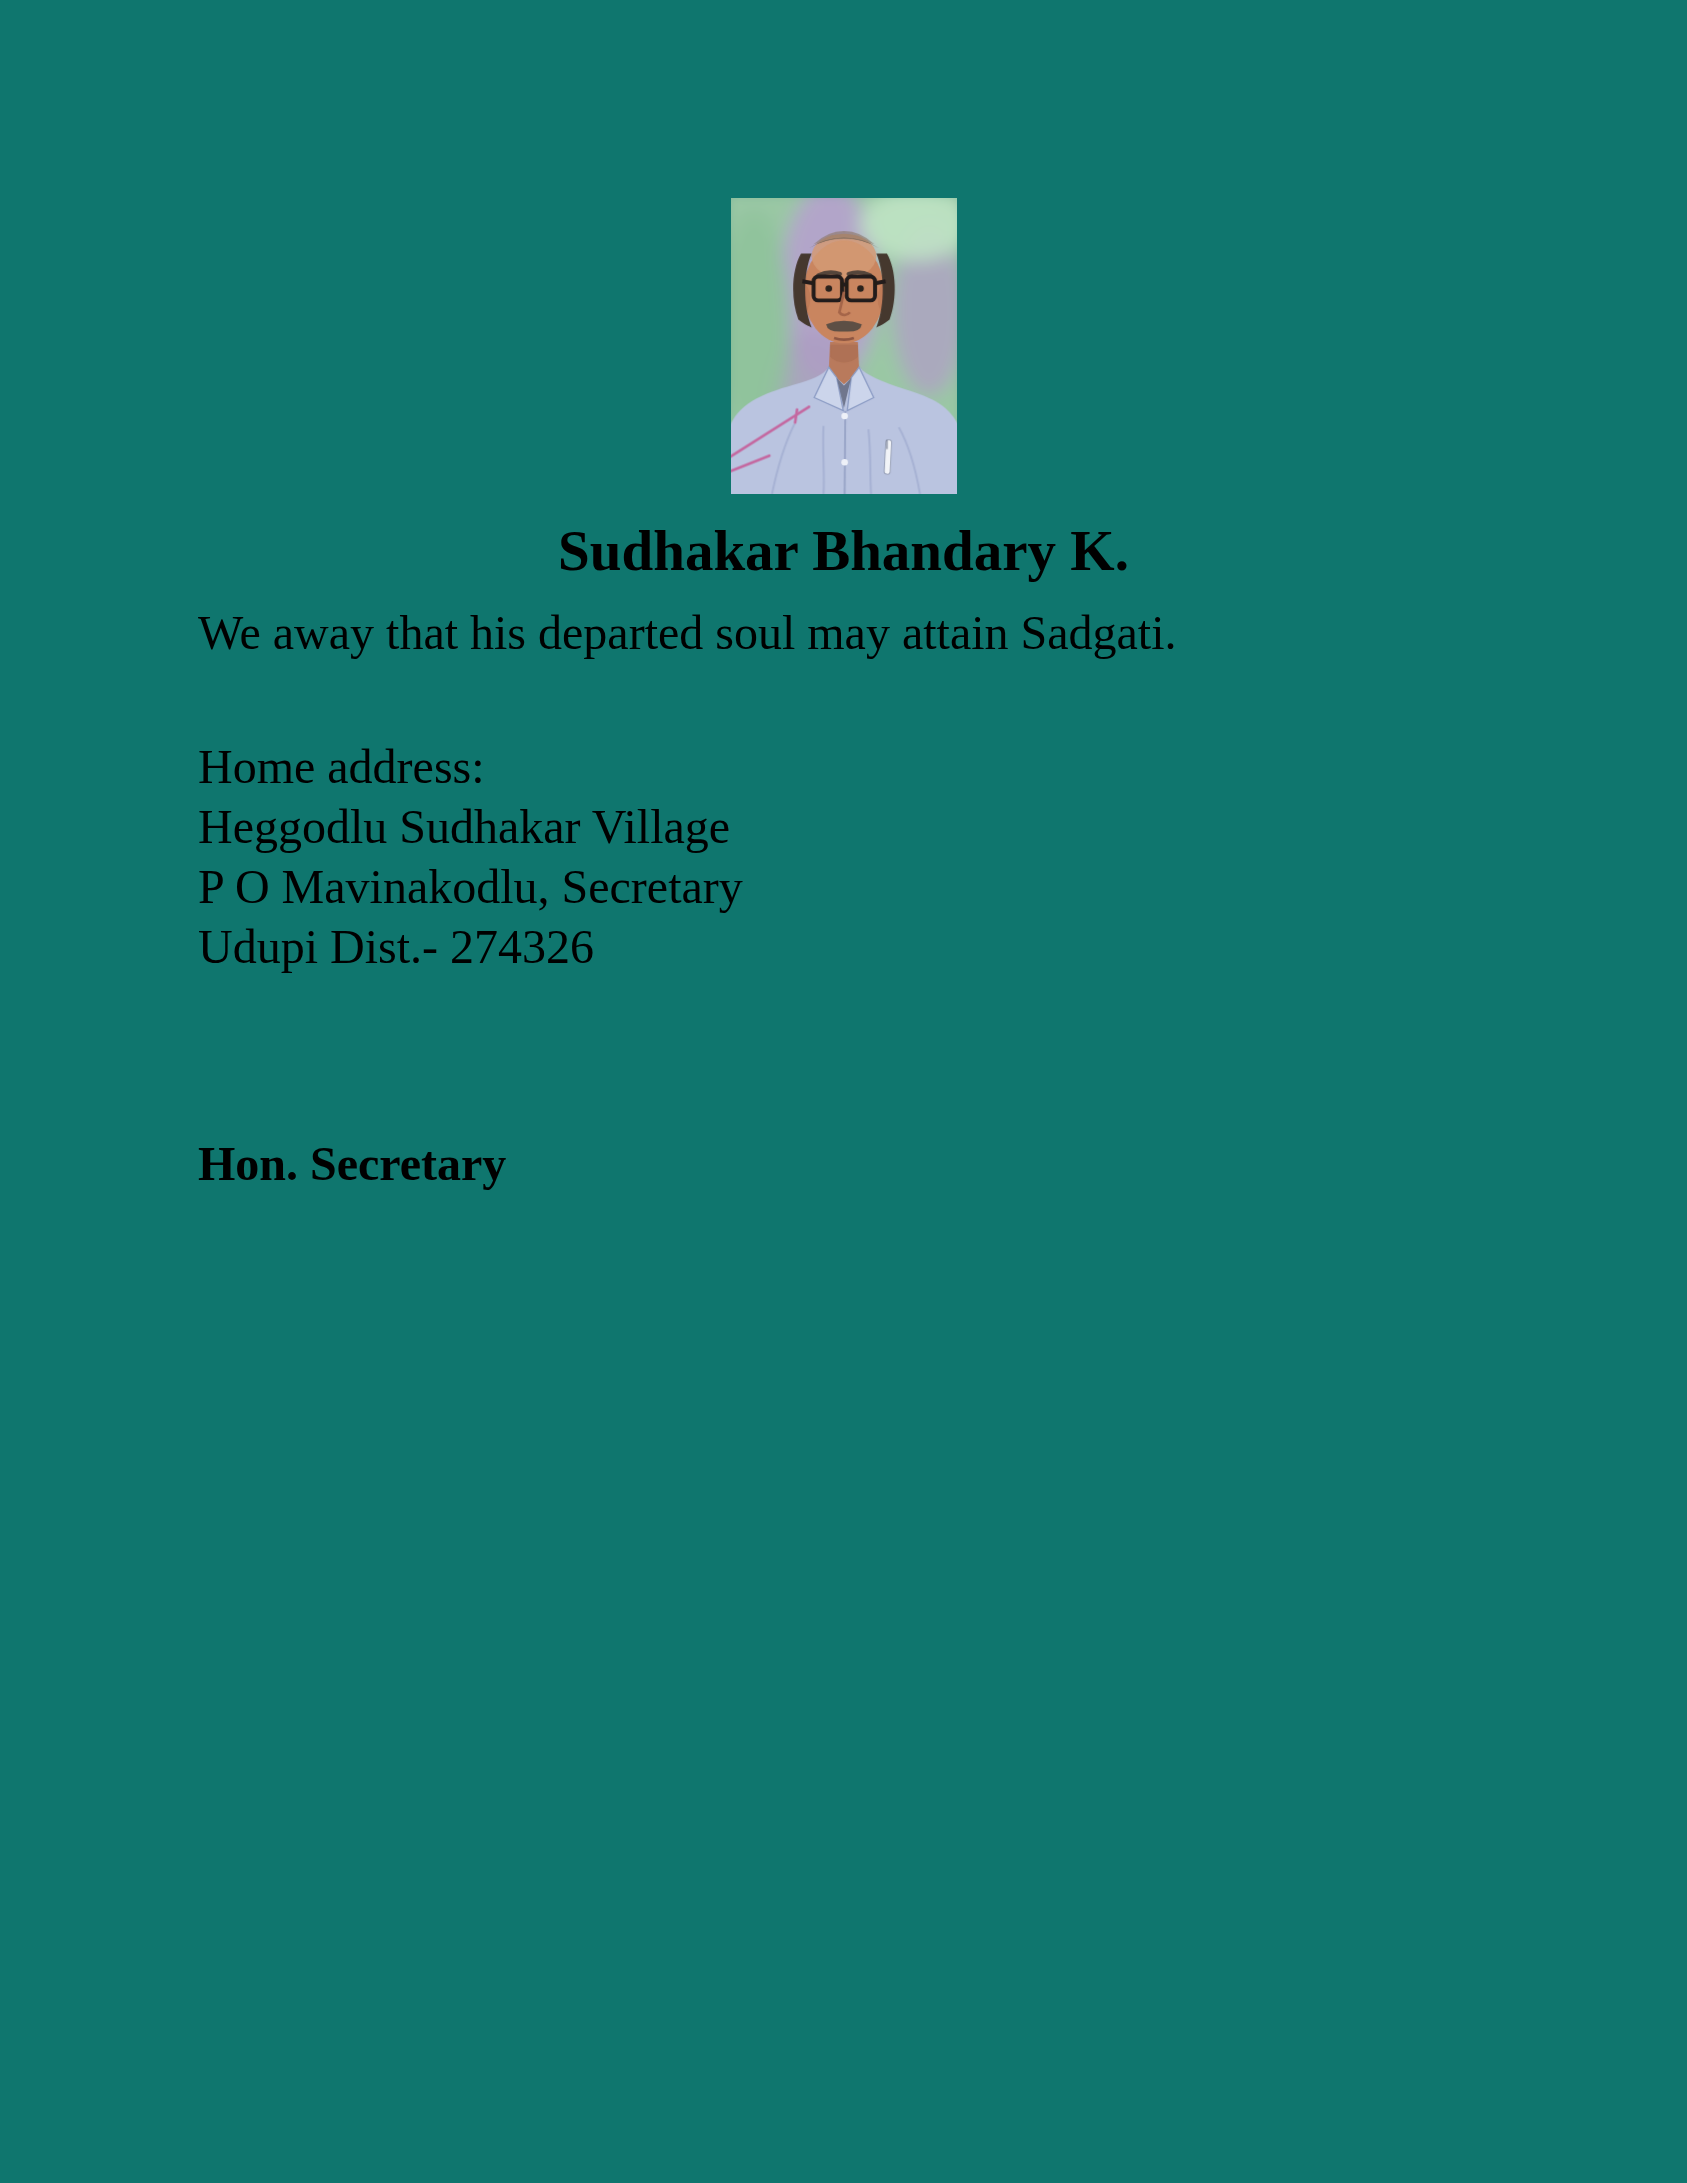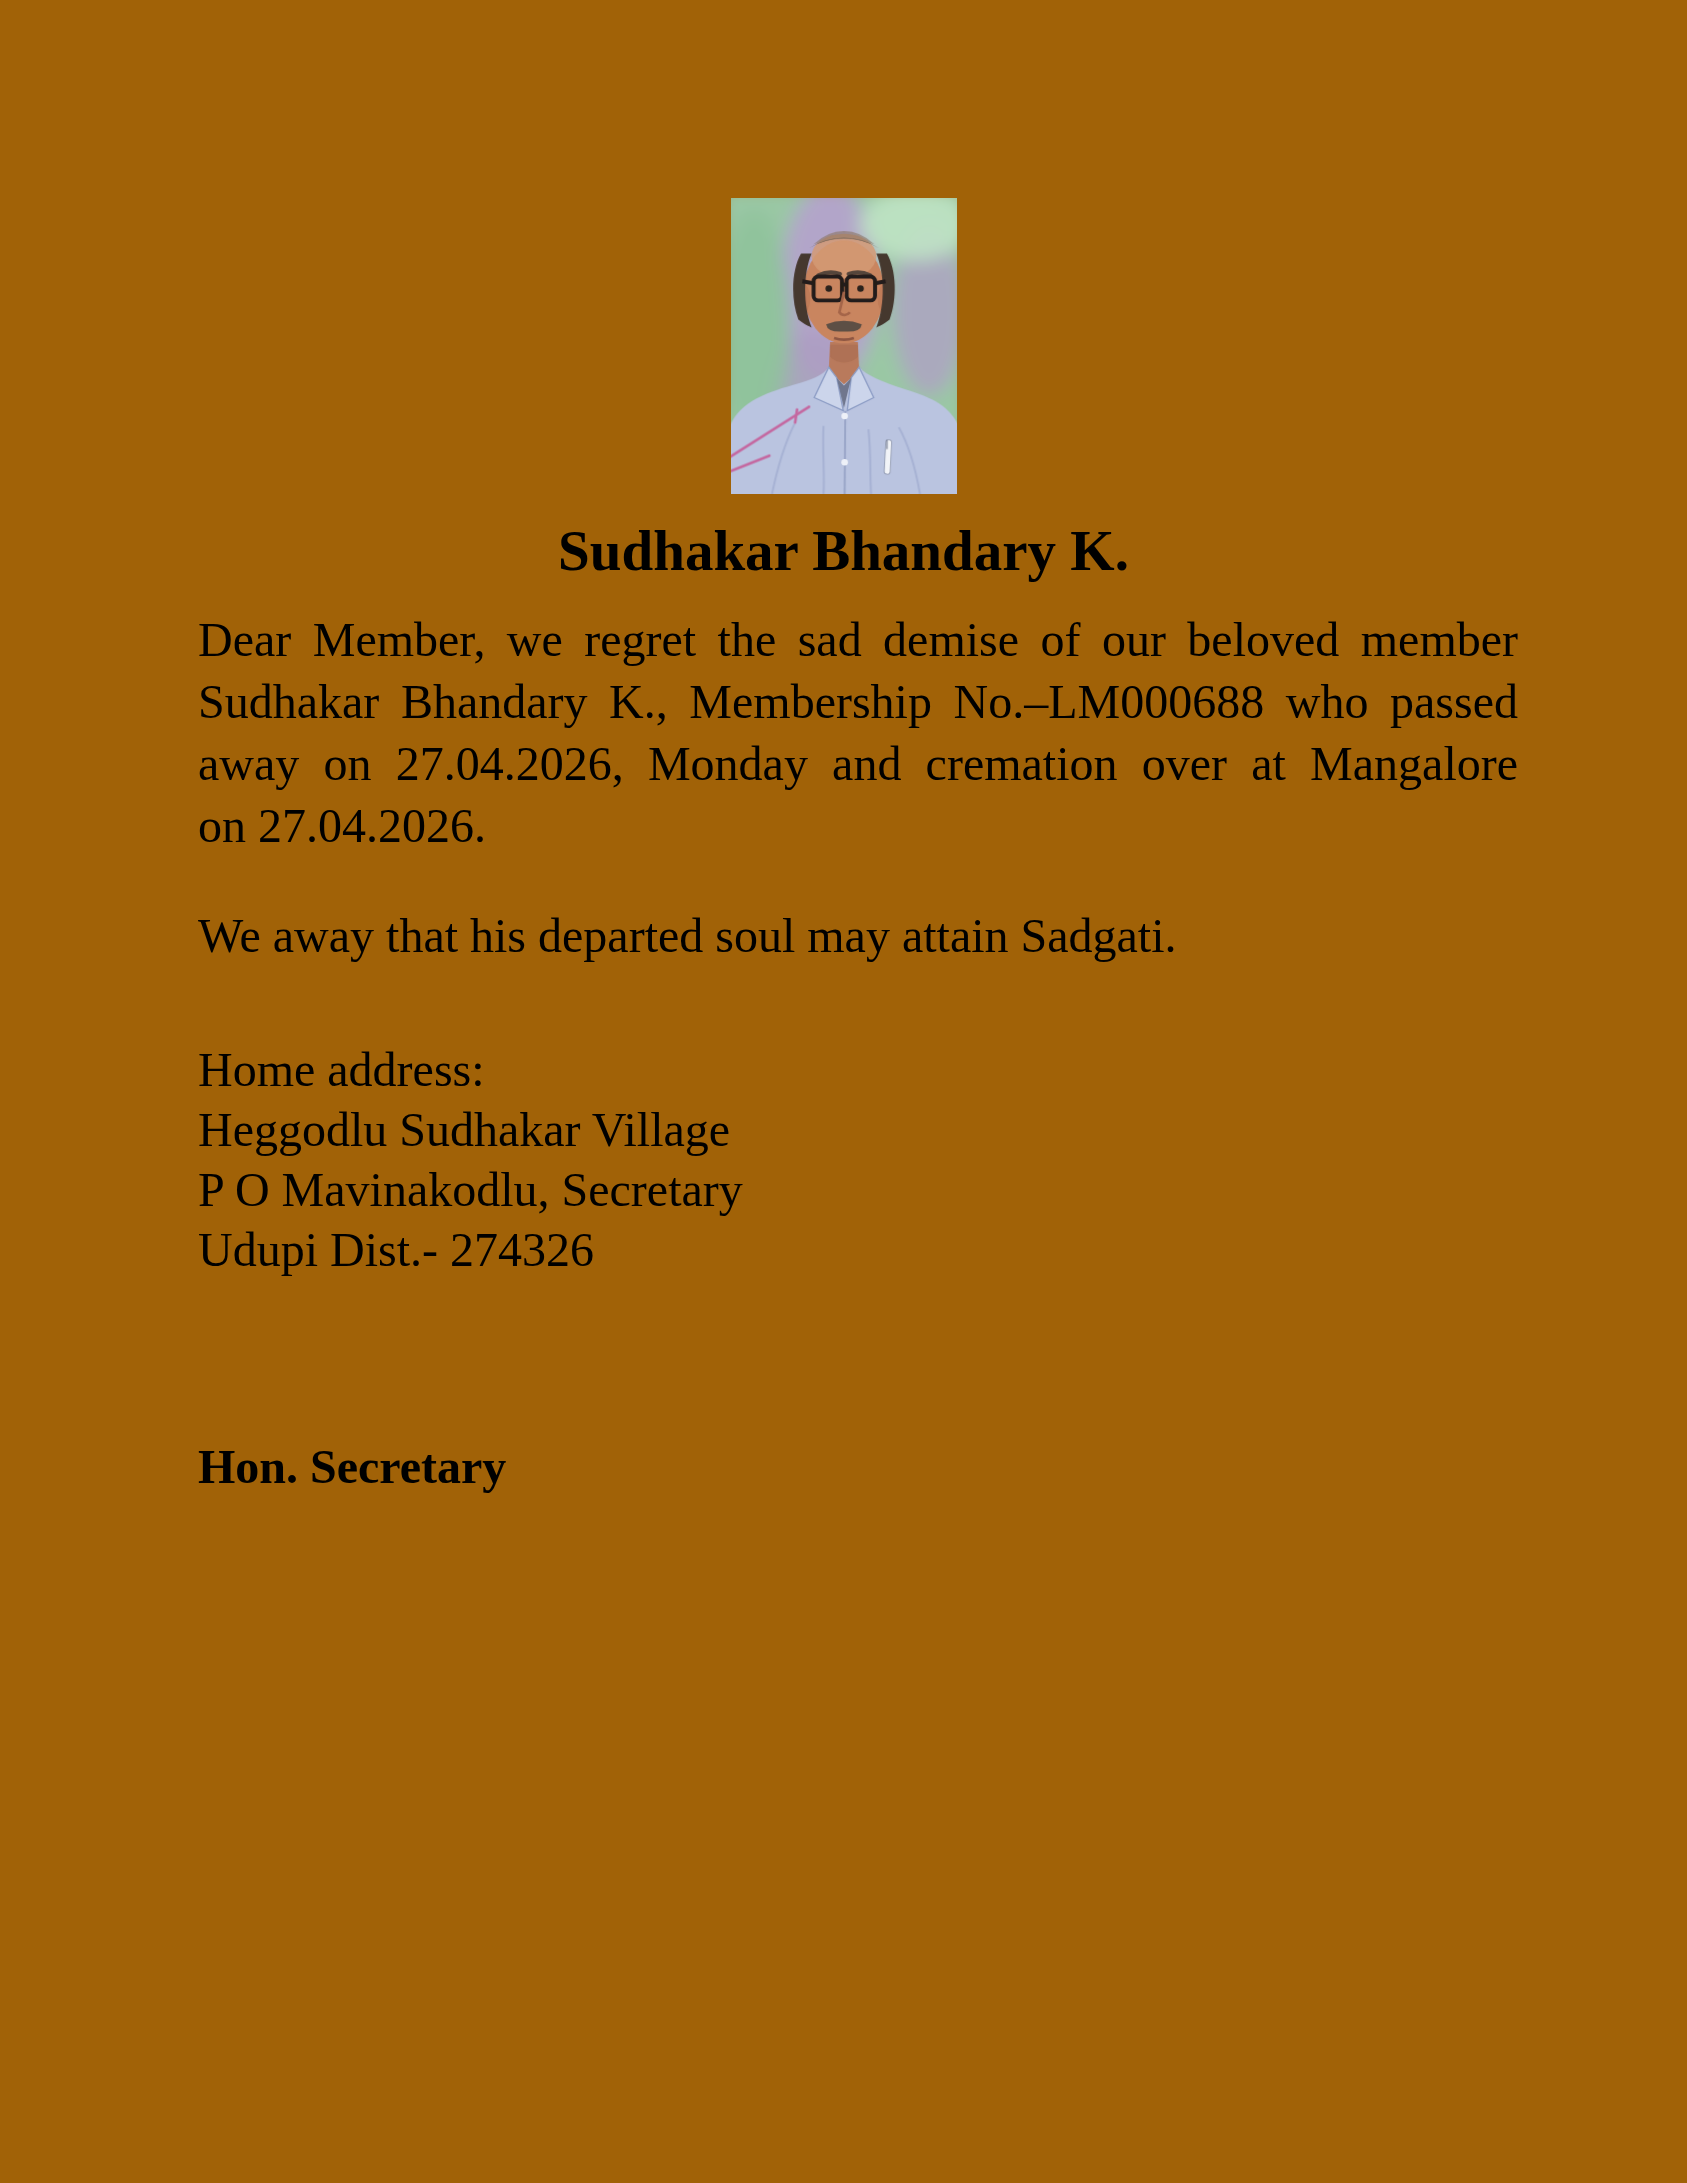--- a/index.html
+++ b/index.html
@@ -1,20 +1,20 @@
 <!DOCTYPE html>
 <html style="font-size:10.6px"><head>
 <meta charset="utf-8">
 <style>
   html,body{margin:0;padding:0;background:#ffffff;}
   .page{
     position:relative;
     width:1687px;
     height:2183px;
-    background:#a16207;
+    background:#0f766e;
     color:#000000;
     font-family:"Liberation Serif","DejaVu Serif",serif;
     overflow:hidden;
   }
   .photo{
     width:226px;
     height:296px;
     margin:198px auto 0 auto;
   }
   .photo svg{display:block;width:100%;height:100%;}
@@ -145,26 +145,20 @@
           <path d="M-2,392 L118,316"></path>
           <path d="M-2,414 L58,390"></path>
           <path d="M100,320 L97,340"></path>
         </g>
       </g>
     </svg>
   </div>
 
   <h1 class="title">Sudhakar Bhandary K.</h1>
 
-  <p class="para p1">
-    <span class="jline">Dear Member, we regret the sad demise of our beloved member</span>
-    <span class="jline">Sudhakar Bhandary K., Membership No.–LM000688 who passed</span>
-    <span class="jline">away on 27.04.2026, Monday and cremation over at Mangalore</span>
-    <span class="lastline">on 27.04.2026.</span>
-  </p>
 
   <p class="para p2">We away that his departed soul may attain Sadgati.</p>
 
   <div class="address">
     <div class="bold">Home address:</div>
     <div>Heggodlu Sudhakar Village</div>
     <div>P O Mavinakodlu, Secretary</div>
     <div>Udupi Dist.- 274326</div>
   </div>
 

